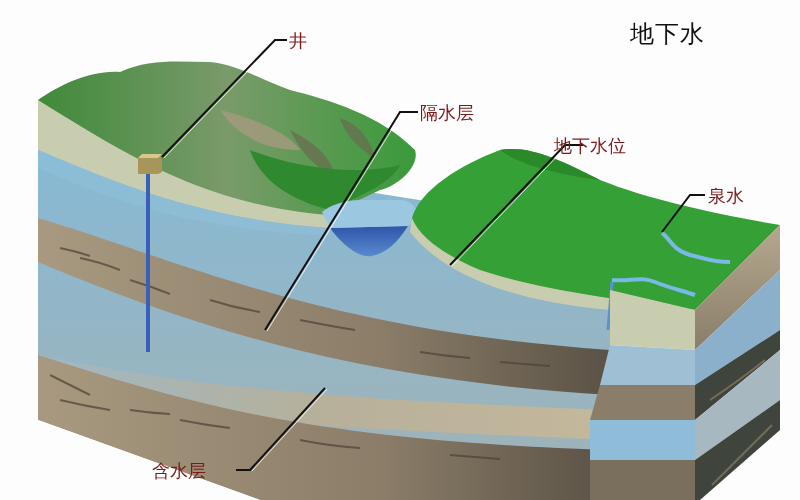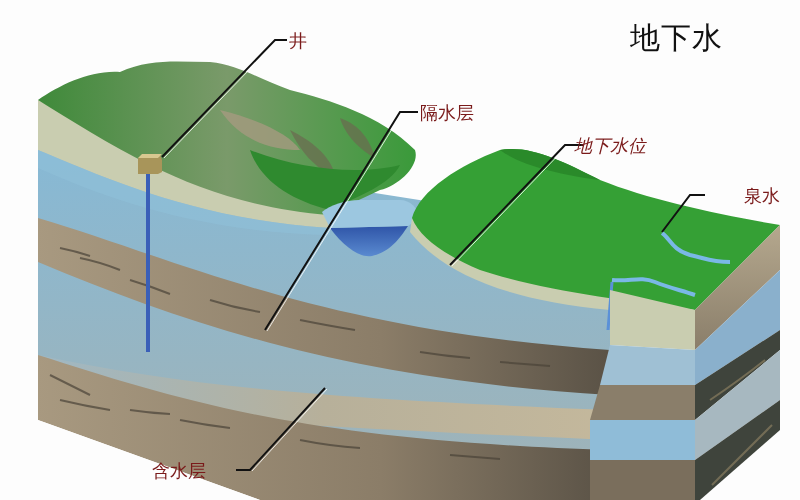--- a/index.html
+++ b/index.html
@@ -1,18 +1,18 @@
 <!DOCTYPE html>
 <html><head>
 <meta charset="utf-8">
 <style>
   html, body { margin:0; padding:0; background:#ffffff; }
   #stage { position:relative; width:800px; height:500px; overflow:hidden; background:#fdfdfd; font-family:"DejaVu Sans", sans-serif; }
   svg { position:absolute; left:0; top:0; }
-  .title { position:absolute; left:630px; top:18px; font-size:30px; color:#111; letter-spacing:1px; }
+  .title { position:absolute; left:630px; top:18px; font-size:24px; color:#111; letter-spacing:1px; }
   .lbl { position:absolute; font-size:18px; color:#7a1a1a; white-space:nowrap; }
 </style>
 </head>
 <body>
 
 <div id="stage">
 
   <svg width="800" height="500" viewBox="0 0 800 500">
     <defs>
       <linearGradient id="gw" x1="0" y1="0" x2="0" y2="1">
@@ -124,17 +124,17 @@
       <polyline points="164,158 277,41"></polyline>
       <polyline points="267,331 402,113"></polyline>
       <polyline points="452,266 567,146"></polyline>
       <polyline points="327,389 252,471"></polyline>
     </g>
   </svg>
 
   <div class="title">地下水</div>
   <div class="lbl" style="left:289px; top:29px;">井</div>
   <div class="lbl" style="left:420px; top:101px;font-family:Liberation Mono, monospace;">隔水层</div>
-  <div class="lbl" style="left:574px; top:134px;font-style:italic;">地下水位</div>
-  <div class="lbl" style="left:744px; top:184px;">泉水</div>
+  <div class="lbl" style="left:554px; top:134px;">地下水位</div>
+  <div class="lbl" style="left:708px; top:184px;">泉水</div>
   <div class="lbl" style="left:152px; top:459px;">含水层</div>
 
 </div>
 
 </body></html>

